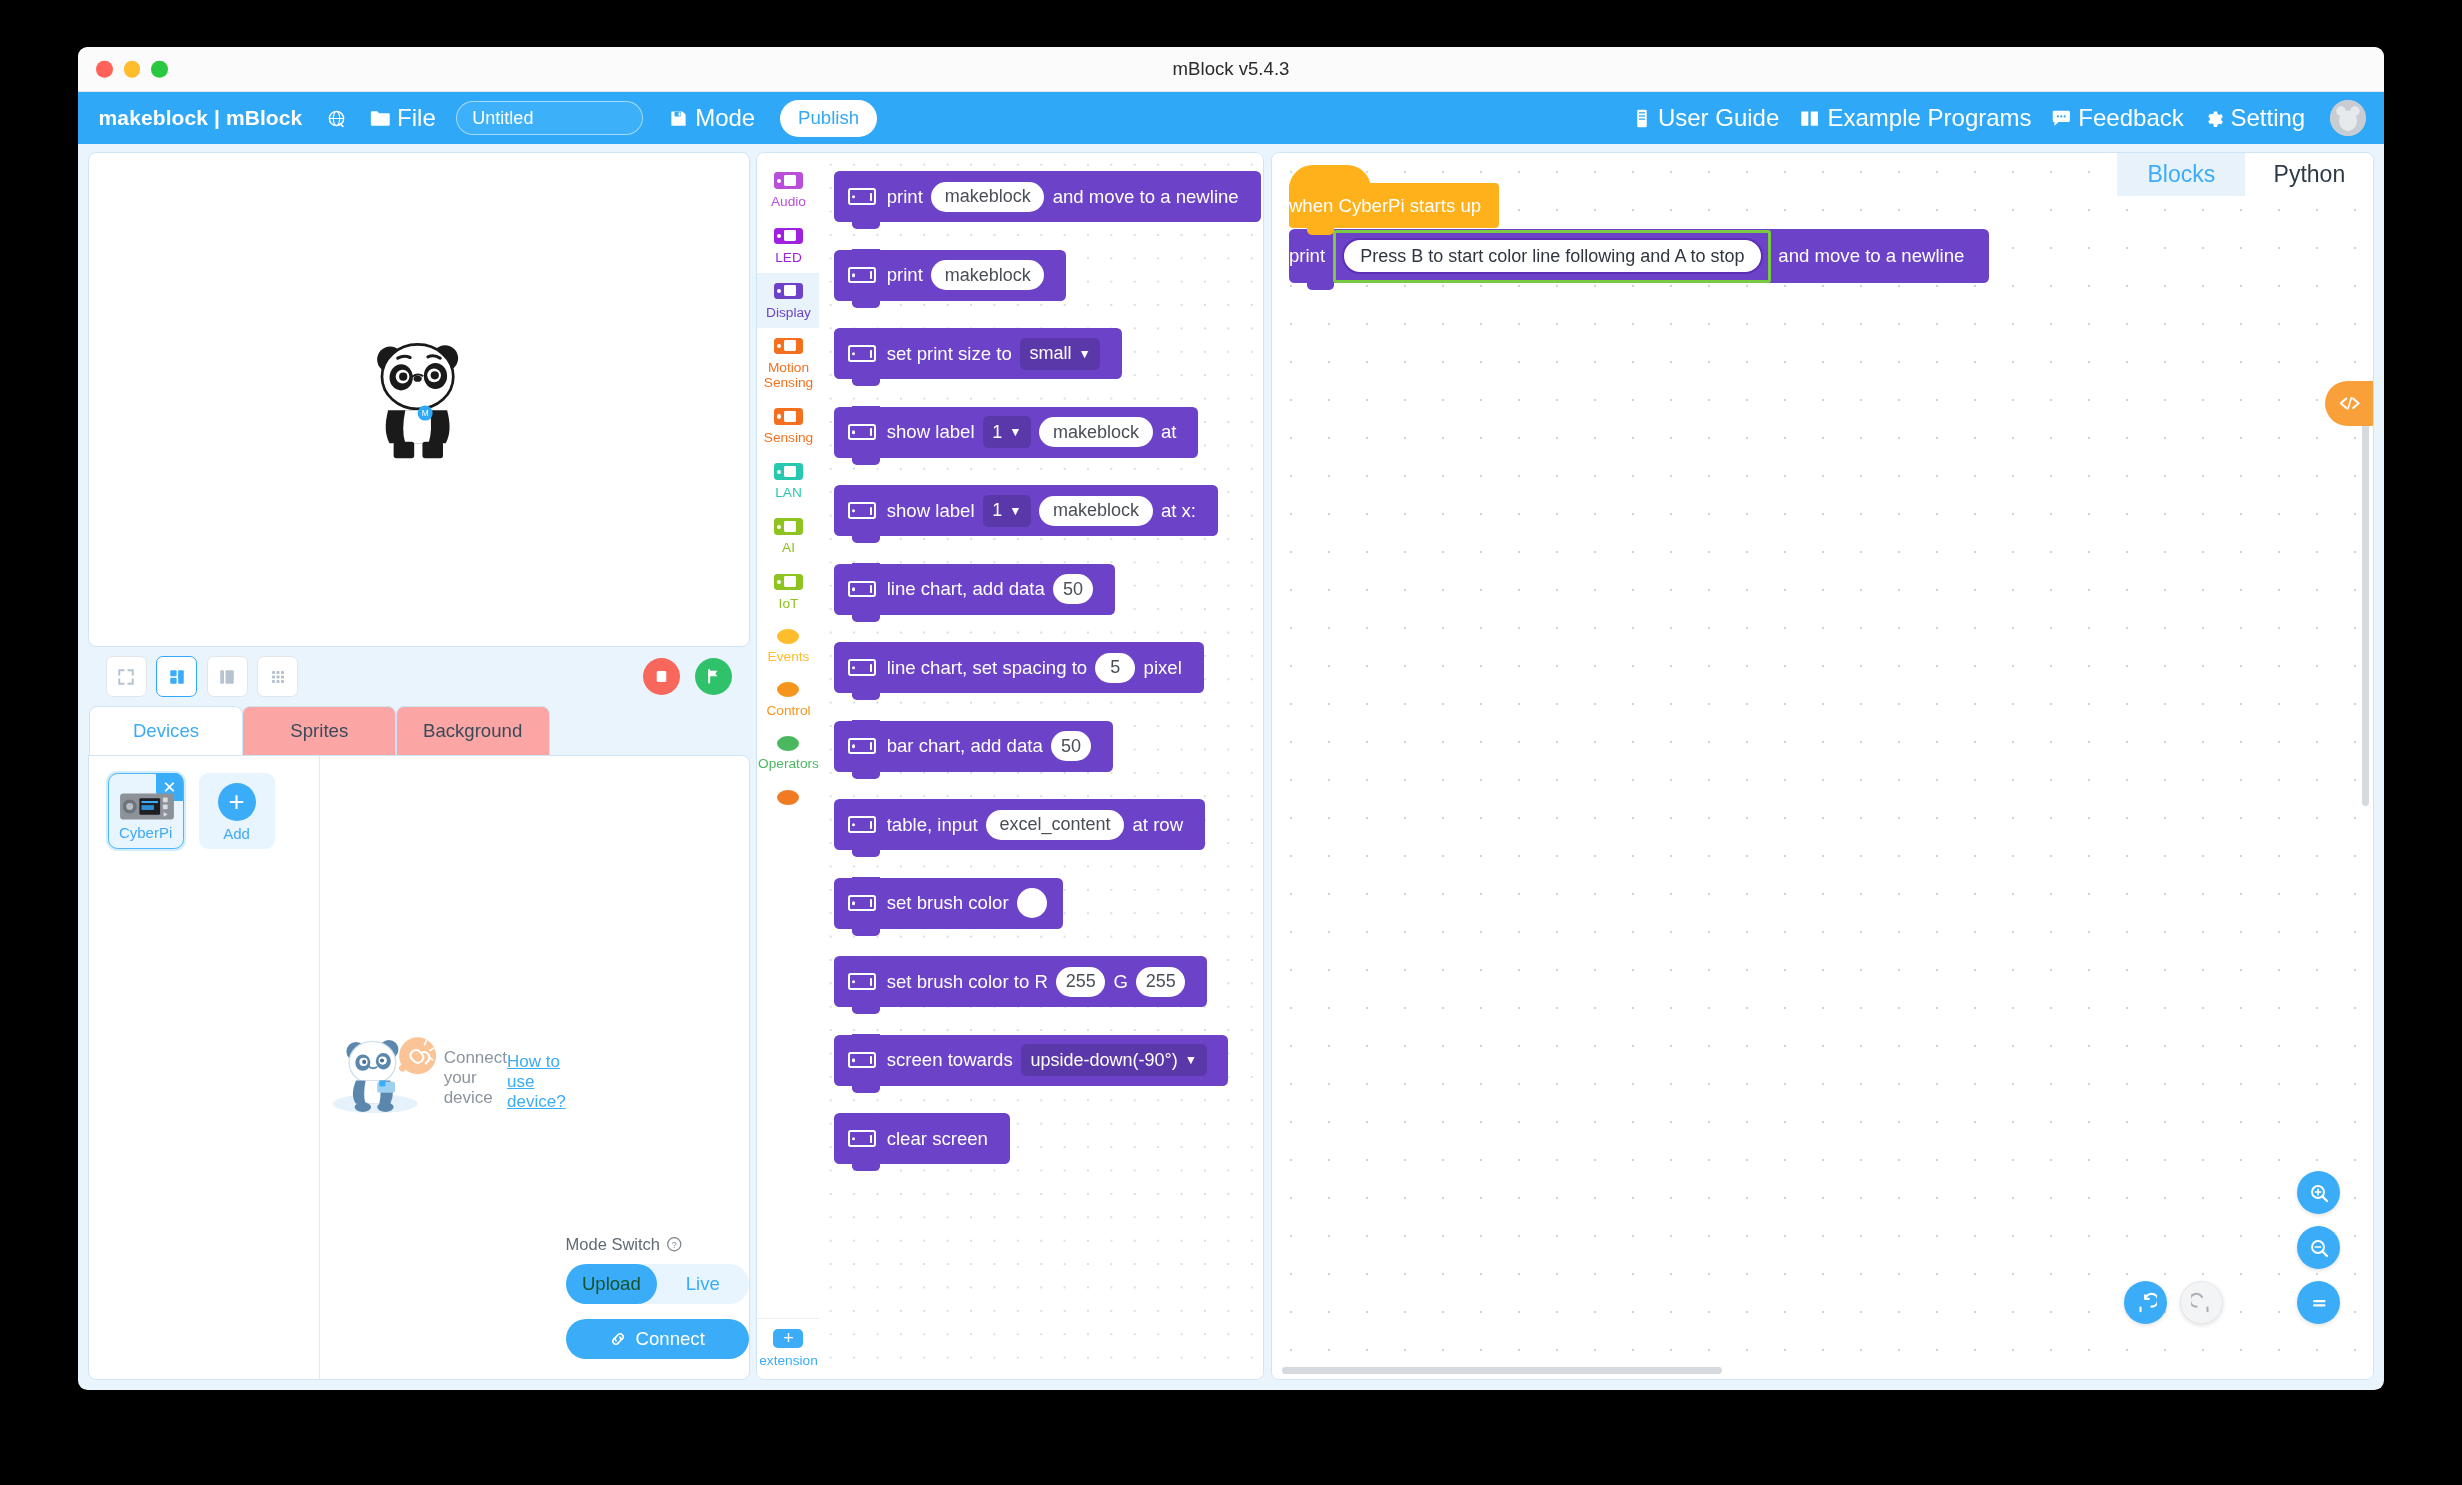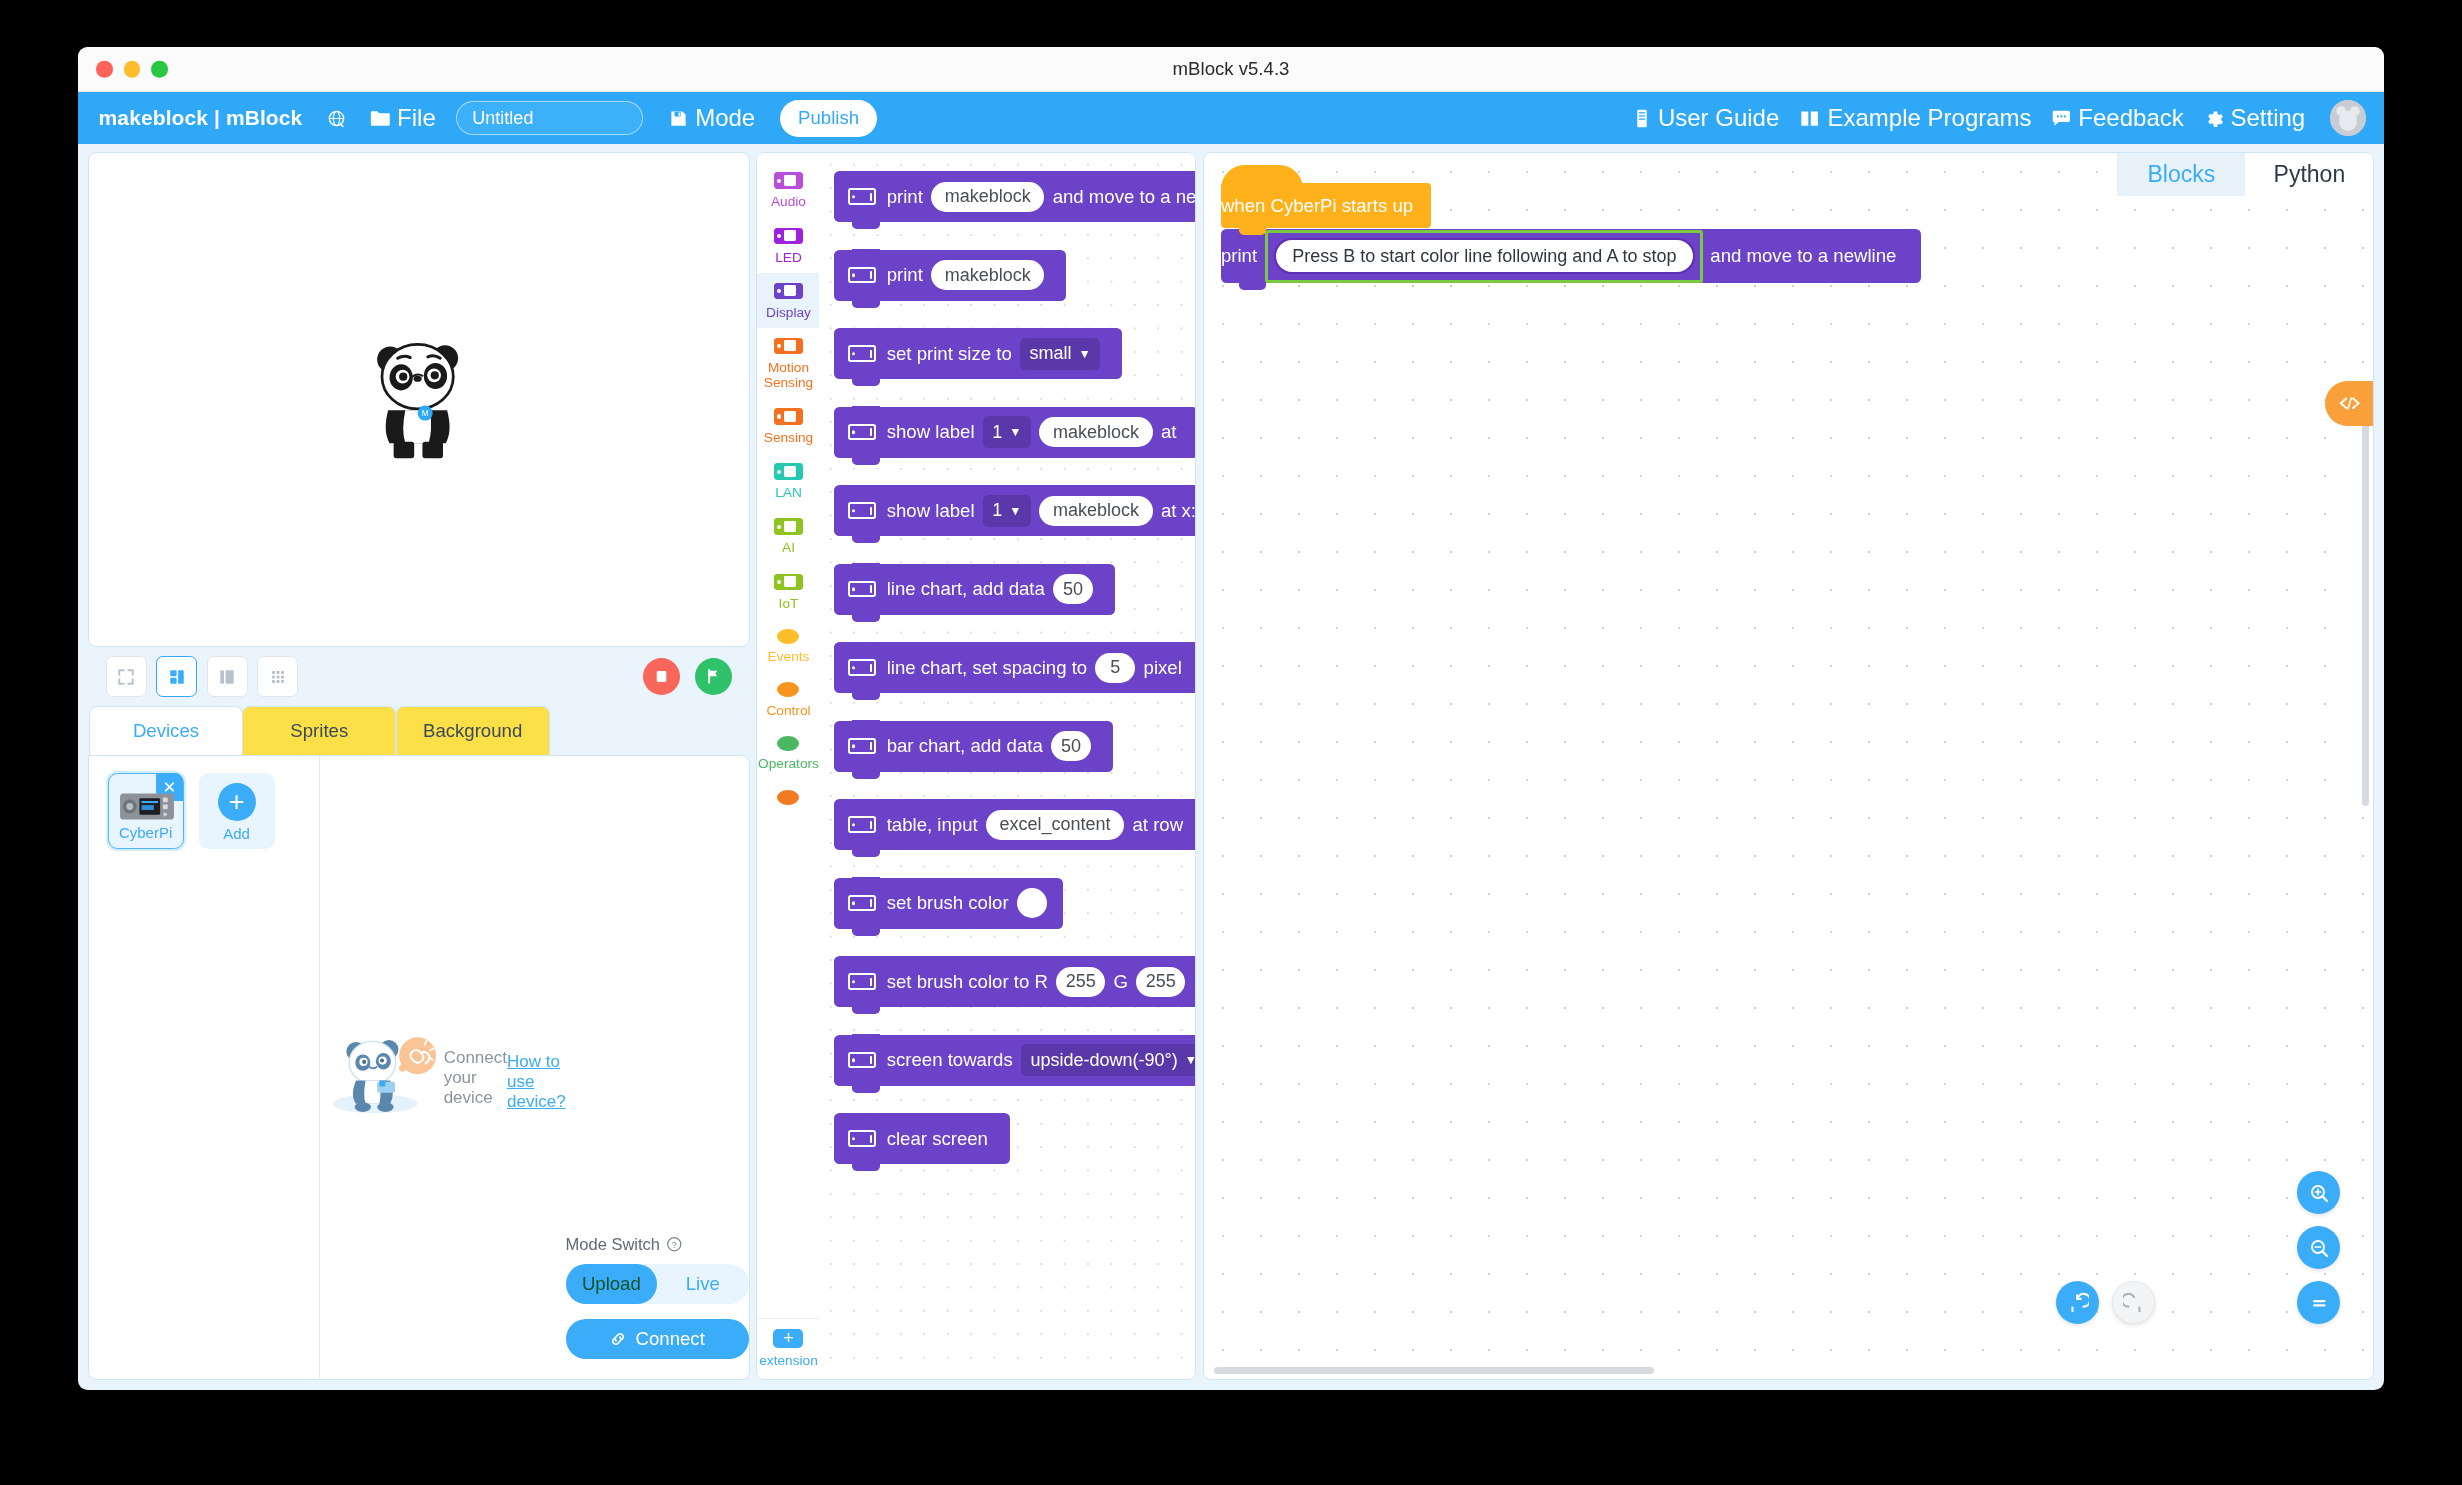--- a/index.html
+++ b/index.html
@@ -130,21 +130,21 @@
   .round-btn { width: 37px; height: 37px; border-radius: 50%; display:flex; align-items:center; justify-content:center; cursor: pointer; }
   #stop-btn { background: #f8675c; }
   #flag-btn { background: #2fc26a; }
 
   
   #panel-tabs { display: flex; height: 49px; padding-left: 1.4px; }
   .panel-tab {
     width: 154px; height: 49px;
     display: flex; align-items: center; justify-content: center;
     font-size: 18.6px; color: #3b4a58;
-    background: #fde047;
+    background: #fca5a5;
     border: 0.7px solid #cfe4f5;
     border-bottom: none;
     border-radius: 8.2px 8.2px 0 0;
     margin-right: -0.7px;
     cursor: pointer;
   }
   .panel-tab.active { background: #fff; color: #3bacf7; }
 
   #device-panel {
     flex: 1;
@@ -212,21 +212,21 @@
     background: #3bacf7; color: #fff;
     border: none; border-radius: 20px;
     font-size: 18.6px; font-family: "Liberation Sans", sans-serif;
     display: flex; align-items: center; justify-content: center; gap: 8.2px;
     cursor: pointer;
   }
 
   
   #palette-wrap {
     margin-left: 6.9px;
-    width: 440px;
+    width: 508px;
     background: #fff;
     border: 0.7px solid #cfe4f5;
     border-radius: 8.2px;
     display: flex;
     overflow: hidden;
     position: relative;
   }
   #cat-col {
     width: 62px;
     background: #fff;

